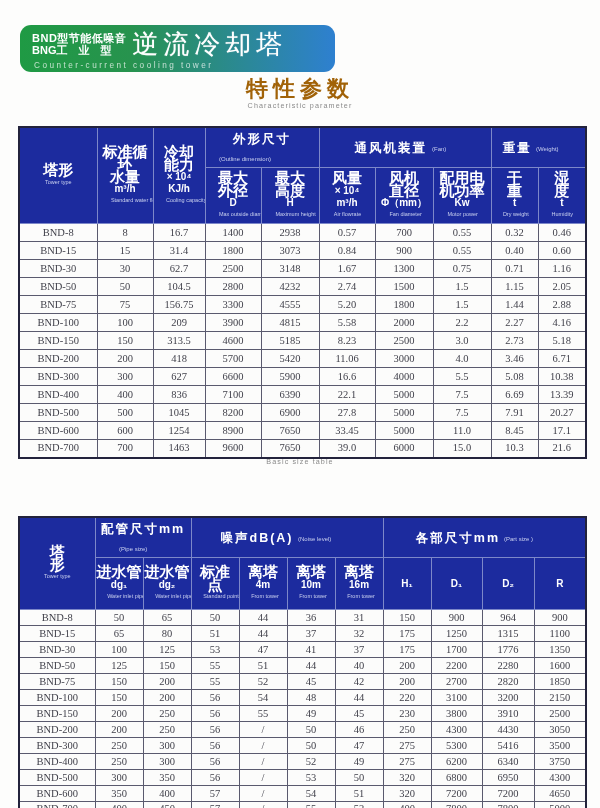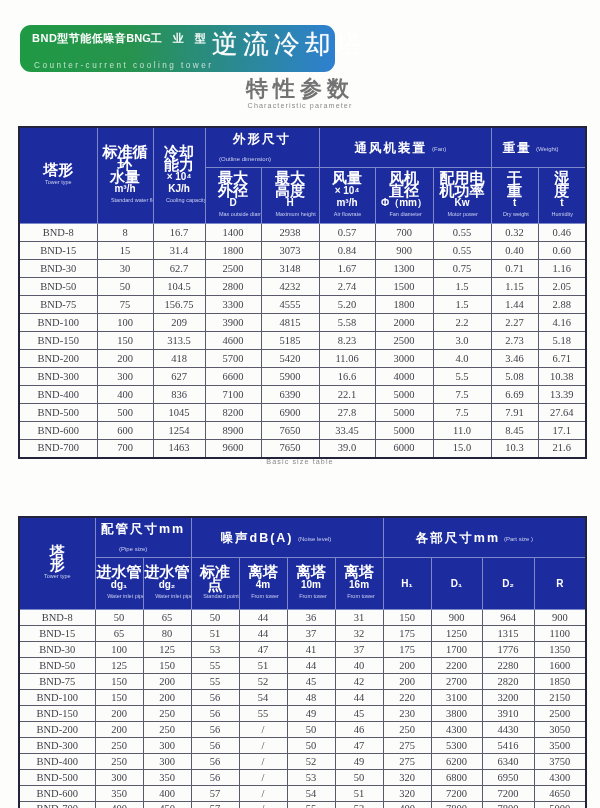--- a/index.html
+++ b/index.html
@@ -11,39 +11,39 @@
   }
 
   
   .banner {
     position:absolute; left:20px; top:25px; width:315px; height:47px;
     border-radius:11px;
     background:linear-gradient(90deg, #1f9a44 0%, #27934e 35%, #2e80d0 100%);
     color:#fff; padding:5px 10px 0 12px;
   }
   .banner-top { display:flex; align-items:flex-start; }
-  .banner-models { display:flex; flex-direction:row; margin-top:2px; }
+  .banner-models { display:flex; flex-direction:column; margin-top:2px; }
   .banner-models .m1 { font-size:11px; font-weight:bold; line-height:12px; letter-spacing:0.5px; white-space:nowrap; }
   .banner-models .m2 { font-size:11px; font-weight:bold; line-height:13px; white-space:nowrap; }
   .banner-title {
     font-size:26px; font-weight:normal; letter-spacing:5px; line-height:30px;
     white-space:nowrap; margin-left:6px; font-family:"Liberation Serif", serif;
     text-shadow:0 0 1px rgba(255,255,255,.6);
   }
   .banner-sub {
     position:absolute; left:14px; bottom:2px; font-size:10px; color:rgba(255,255,255,.72);
     letter-spacing:3px; white-space:nowrap; transform:scale(.82); transform-origin:left bottom;
   }
 
   
   .section-title { text-align:center; }
   .st1 { position:absolute; top:76px; left:0; width:100%; }
   .st2 { position:absolute; top:458px; left:0; width:100%; }
   .section-title .cn {
-    font-family:"Liberation Serif", serif; font-weight:bold; color:#737373;
+    font-family:"Liberation Serif", serif; font-weight:bold; color:#a16207;
     font-size:22px; letter-spacing:5px; line-height:26px;
   }
   .section-title .en {
     color:#8a8a8a; font-size:10px; letter-spacing:1.5px;
     transform:scale(.72); transform-origin:center top; line-height:11px;
   }
 
   
   table { border-collapse:collapse; table-layout:fixed; position:absolute; left:18px; width:567px; }
   .tbl1 { top:126px; }
@@ -306,21 +306,21 @@
         <tr>
           <td>BND-500</td>
           <td>500</td>
           <td>1045</td>
           <td>8200</td>
           <td>6900</td>
           <td>27.8</td>
           <td>5000</td>
           <td>7.5</td>
           <td>7.91</td>
-          <td>27.64</td>
+          <td>20.27</td>
         </tr>
         <tr>
           <td>BND-600</td>
           <td>600</td>
           <td>1254</td>
           <td>8900</td>
           <td>7650</td>
           <td>33.45</td>
           <td>5000</td>
           <td>11.0</td>

